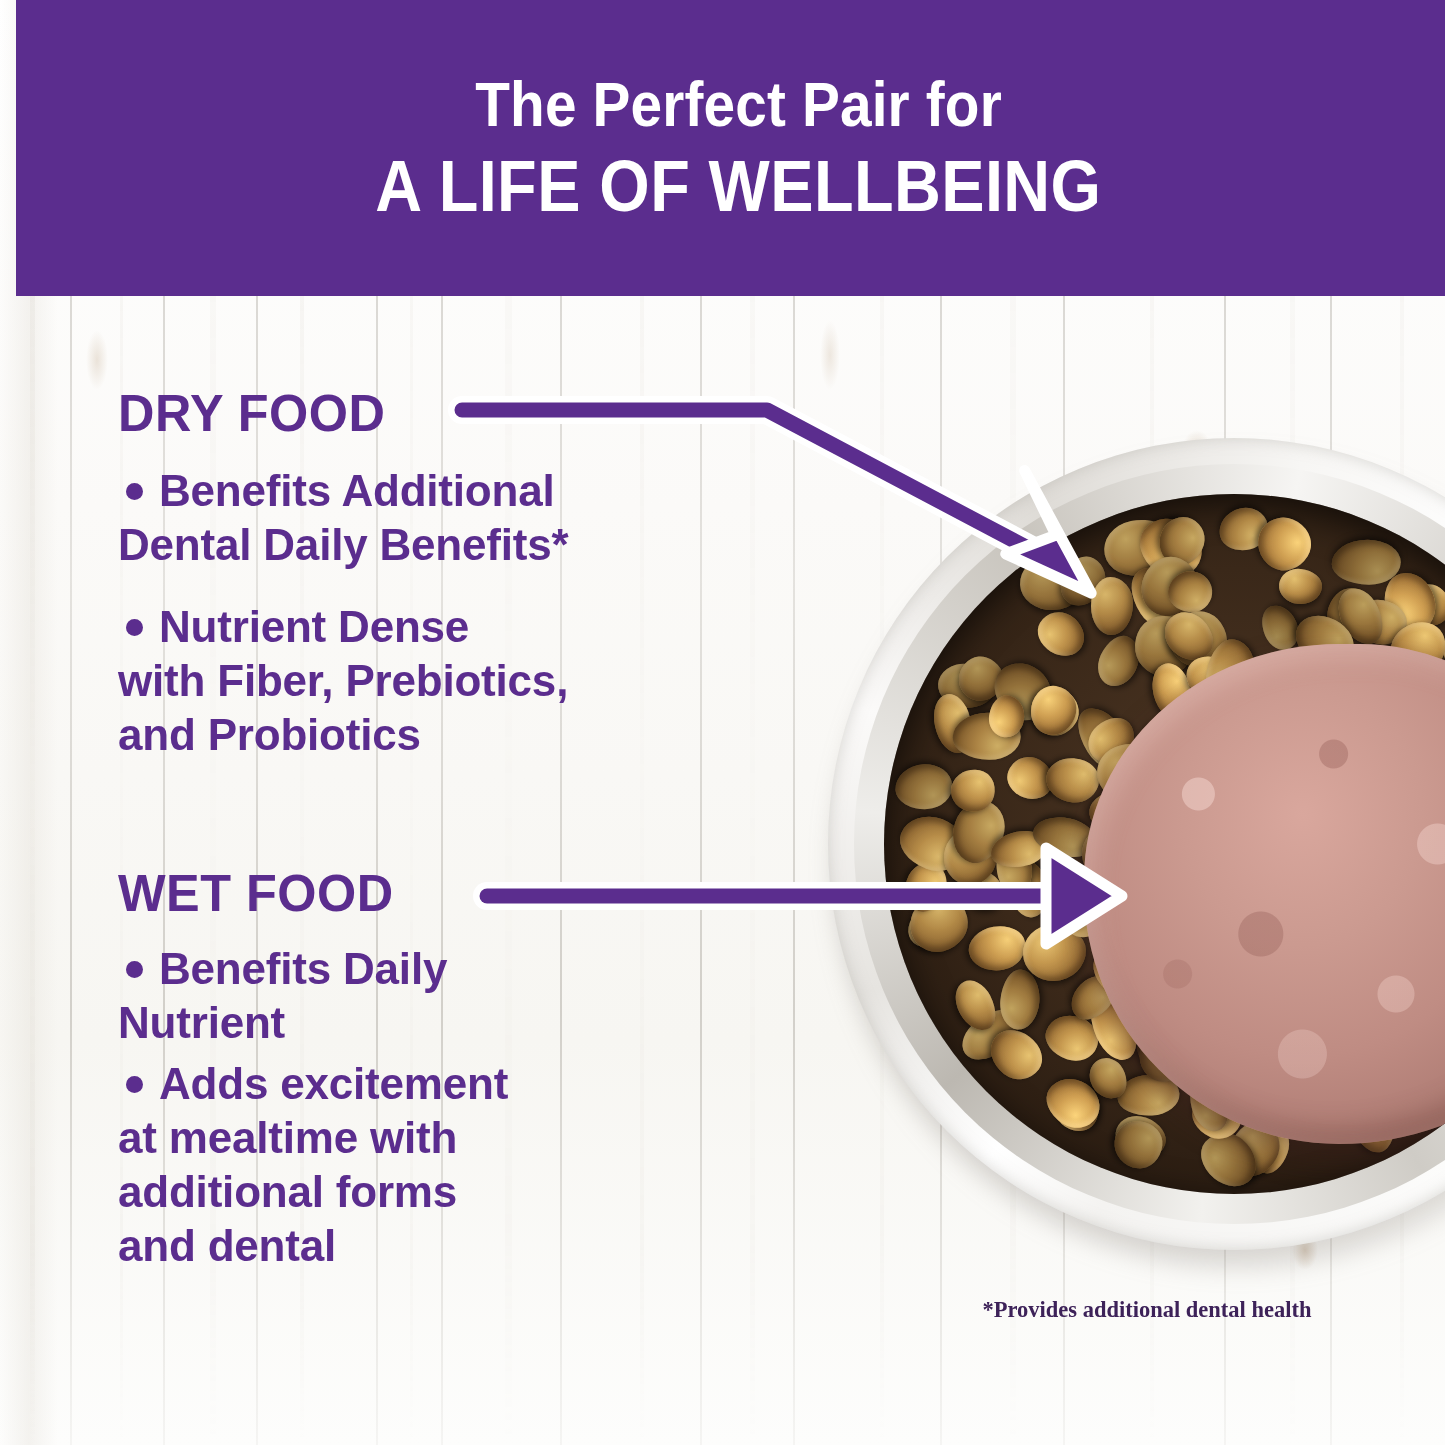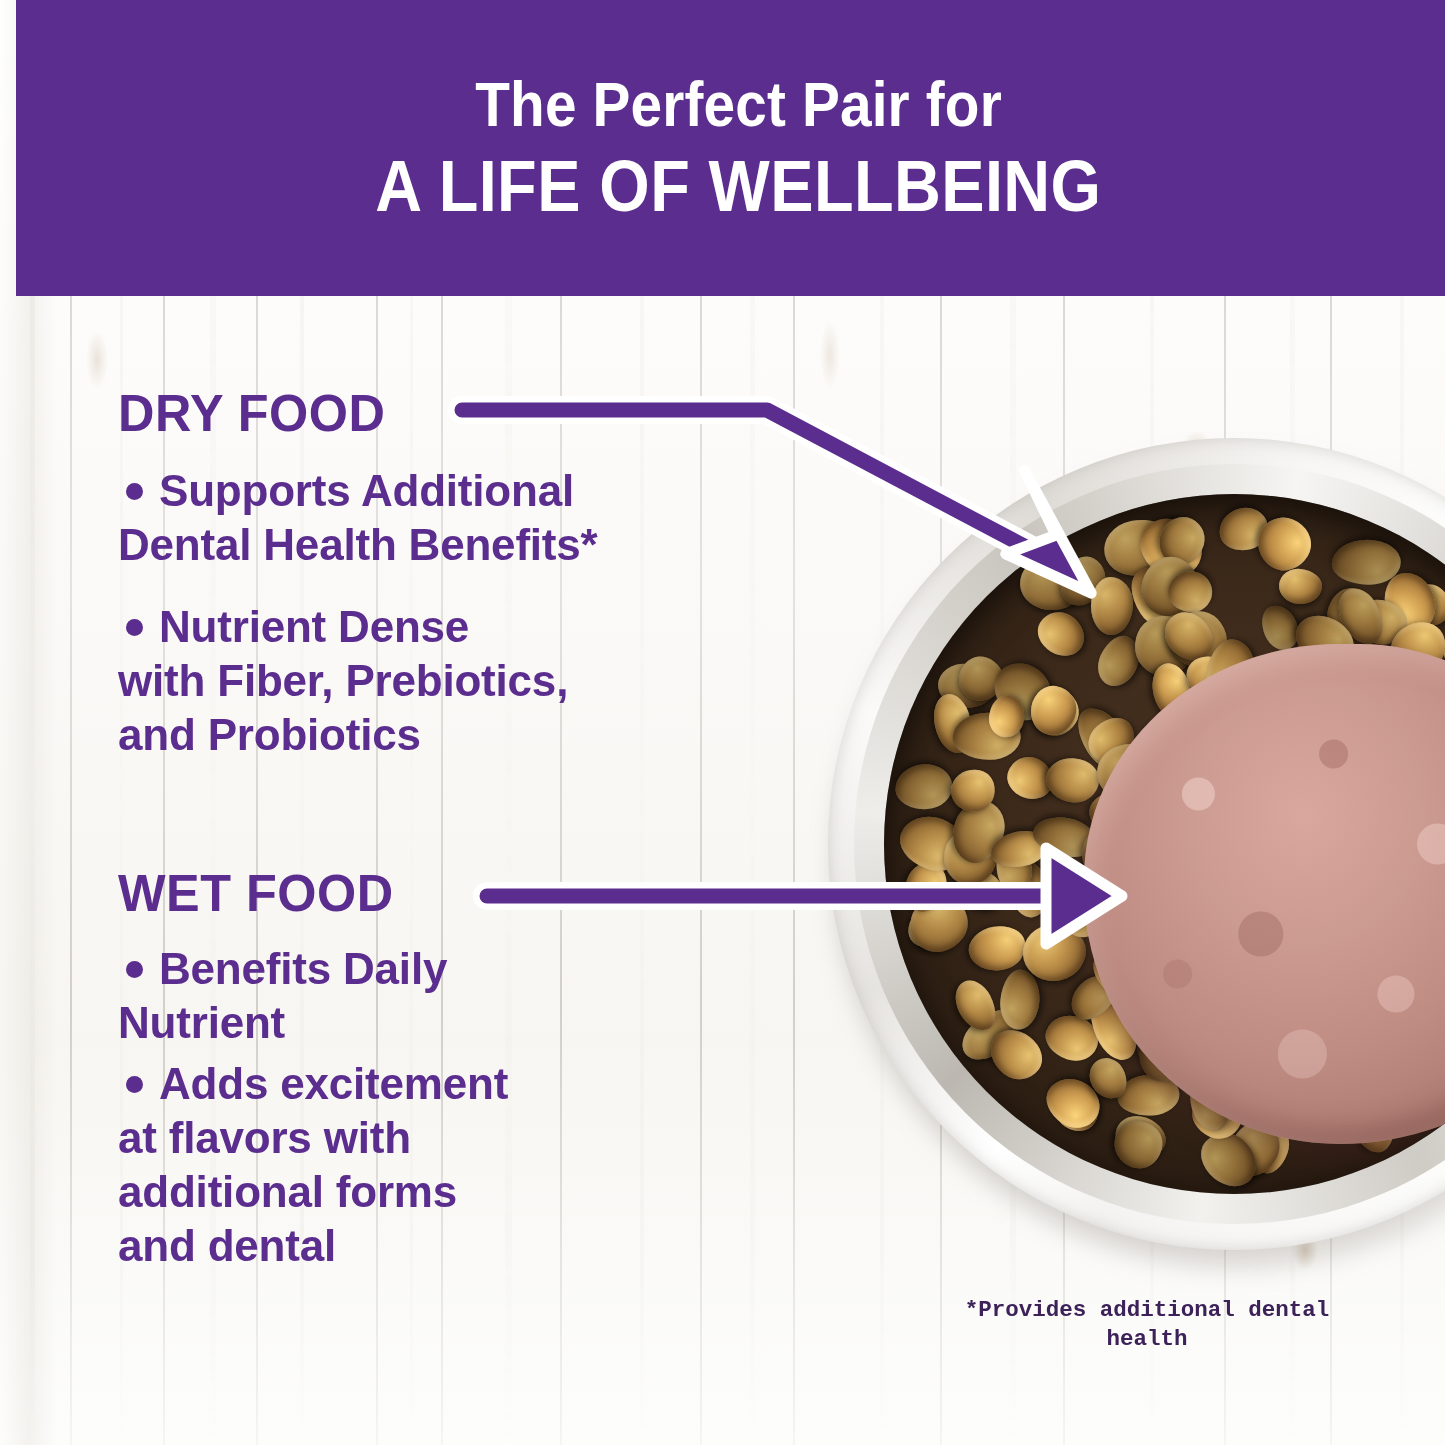--- a/index.html
+++ b/index.html
@@ -202,21 +202,21 @@
   .b1{ top:464px; }
   .b2{ top:600px; }
   .b3{ top:942px; }
   .b4{ top:1057px; }
 
   .footnote{
     position:absolute;
     left:932px; top:1296px;
     width:430px;
     color:#3d2259;
-    font-family:Liberation Mono, monospace;
+    font-family:Liberation Serif, serif;
     font-weight:bold;
     font-size:22.5px;
     line-height:1.28;
     text-align:center;
     z-index:6;
   }
 </style>
 </head>
 <body>
 
@@ -429,40 +429,40 @@
   <div class="header">
     <div class="header-line1">The Perfect Pair for</div>
     <div class="header-line2">A LIFE OF WELLBEING</div>
   </div>
 
   <div class="copy">
 
     <div class="sec-head dry">DRY FOOD</div>
 
     <div class="bullet b1">
-      <span class="dot"></span><span>Supports Additional</span><br>
-      <span>Dental Health Benefits*</span>
+      <span class="dot"></span><span>Benefits Additional</span><br>
+      <span>Dental Daily Benefits*</span>
     </div>
 
     <div class="bullet b2">
       <span class="dot"></span><span>Nutrient Dense</span><br>
       <span>with Fiber, Prebiotics,</span><br>
       <span>and Probiotics</span>
     </div>
 
     <div class="sec-head wet">WET FOOD</div>
 
     <div class="bullet b3">
       <span class="dot"></span><span>Benefits Daily</span><br>
       <span>Nutrient</span>
     </div>
 
     <div class="bullet b4">
       <span class="dot"></span><span>Adds excitement</span><br>
-      <span>at flavors with</span><br>
+      <span>at mealtime with</span><br>
       <span>additional forms</span><br>
       <span>and dental</span>
     </div>
   </div>
 
   <div class="footnote">
     <span>*Provides additional dental health</span><br>
   </div>
 
 </div>

